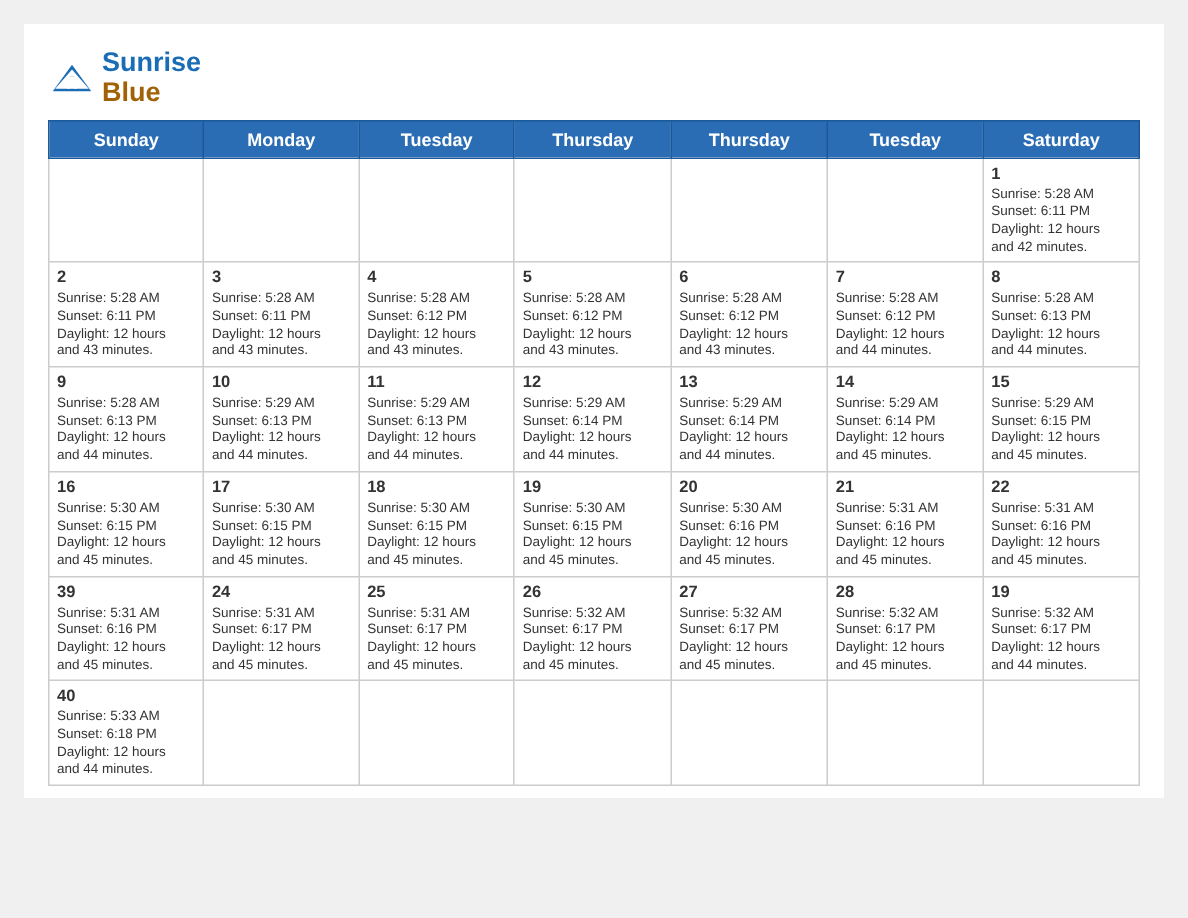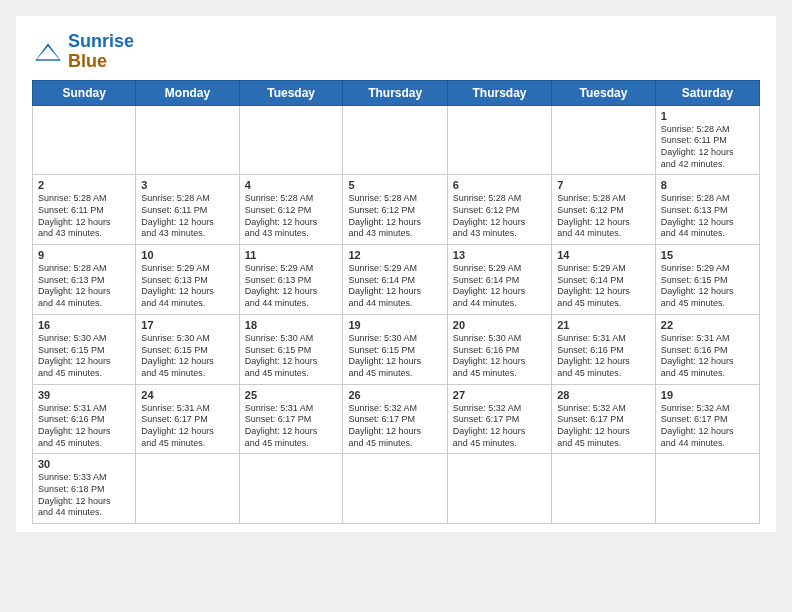--- a/index.html
+++ b/index.html
@@ -338,21 +338,21 @@
           <td>
             <div class="day-number">19</div>
             <div class="day-info" style="white-space: pre-line;">Sunrise: 5:32 AM
 Sunset: 6:17 PM
 Daylight: 12 hours
 and 44 minutes.</div>
           </td>
         </tr>
         <tr class="last-row">
           <td>
-            <div class="day-number">30</div>
+            <div class="day-number">40</div>
             <div class="day-info" style="white-space: pre-line;">Sunrise: 5:33 AM
 Sunset: 6:18 PM
 Daylight: 12 hours
 and 44 minutes.</div>
           </td>
           <td class="empty-cell"></td>
           <td class="empty-cell"></td>
           <td class="empty-cell"></td>
           <td class="empty-cell"></td>
           <td class="empty-cell"></td>

